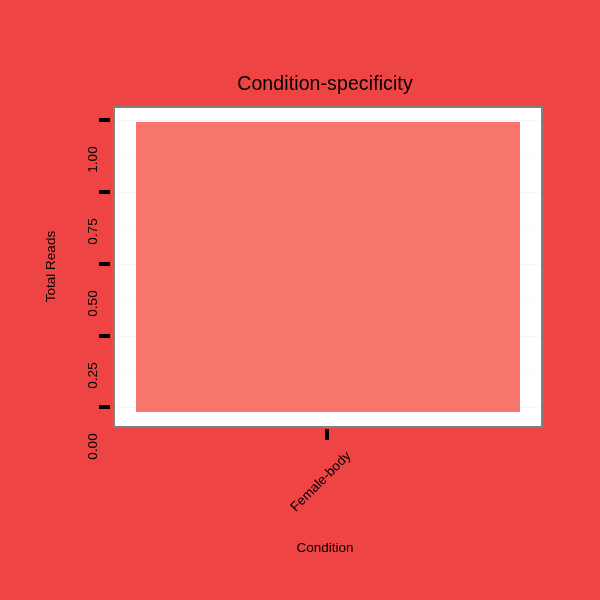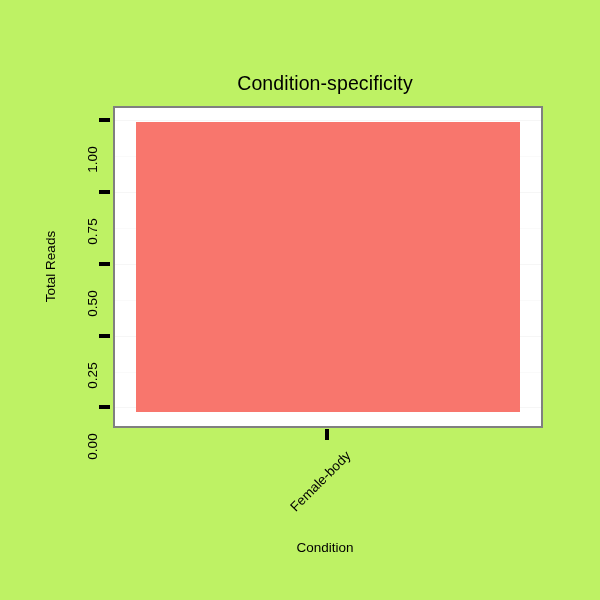--- a/index.html
+++ b/index.html
@@ -7,21 +7,21 @@
     padding: 0;
     background: #ffffff;
   }
   body {
     font-family: "Liberation Sans", sans-serif;
   }
   #plot-root {
     position: relative;
     width: 600px;
     height: 600px;
-    background: #bef264;
+    background: #ef4444;
     overflow: hidden;
   }
 
   
   .plot-title {
     position: absolute;
     left: 0;
     top: 72px;
     width: 650px;
     text-align: center;

